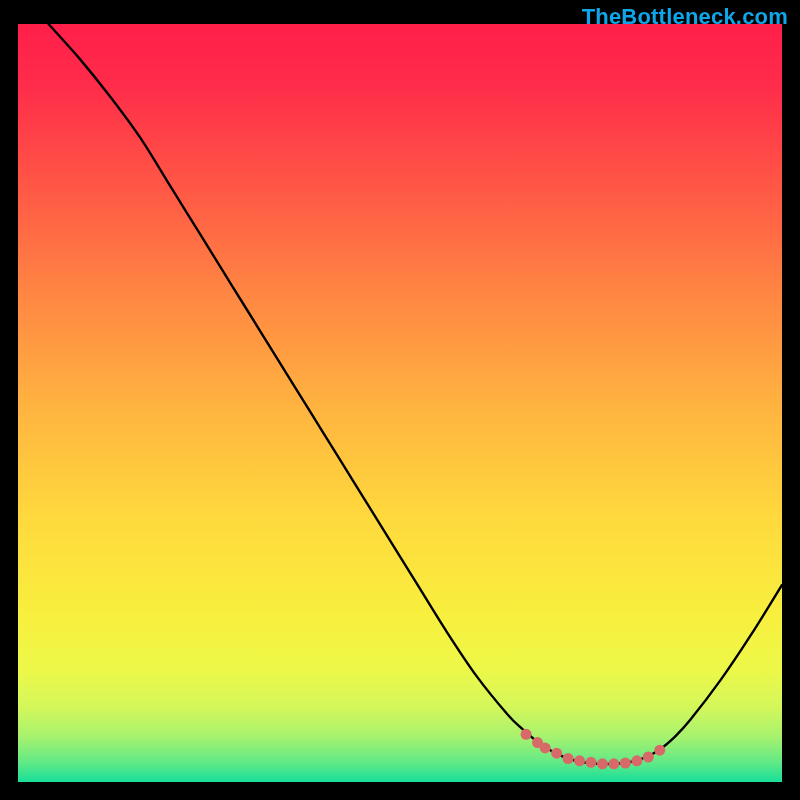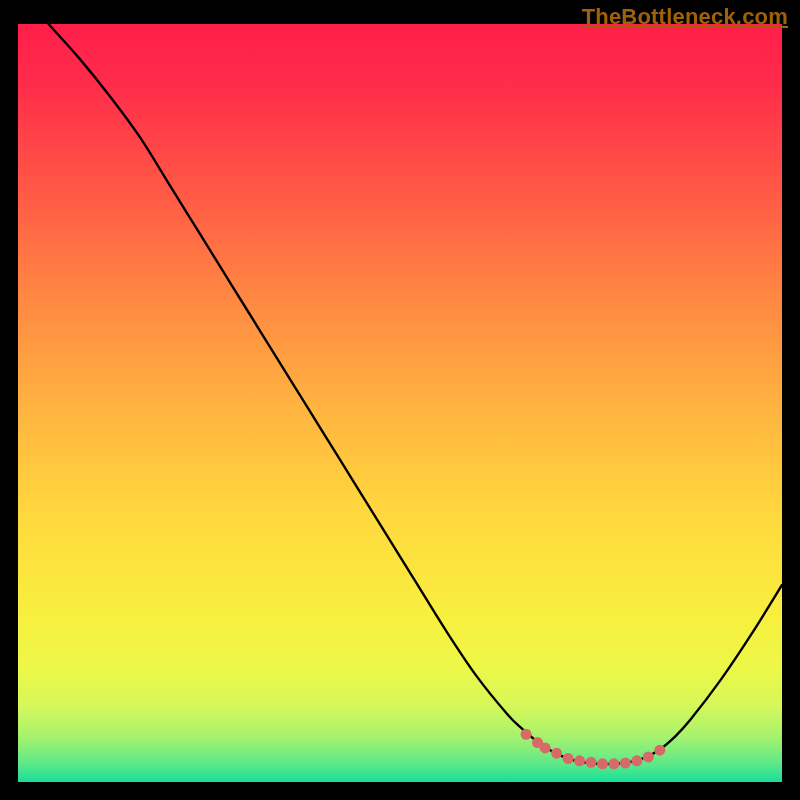--- a/index.html
+++ b/index.html
@@ -14,26 +14,25 @@
   .outer {
     position: relative;
     width: 800px;
     height: 800px;
     background: #000;
   }
   .watermark {
     position: absolute;
     top: 4px;
     right: 12px;
-    color: #a16207;
+    color: #0ea5e9;
     font-size: 22px;
     font-weight: 600;
     letter-spacing: 0.2px;
     z-index: 10;
-    text-decoration: underline;
   }
   .plot {
     position: absolute;
     
     top: 24px;
     left: 18px;
     width: 764px;   
     height: 758px;  
     overflow: hidden;
   }

